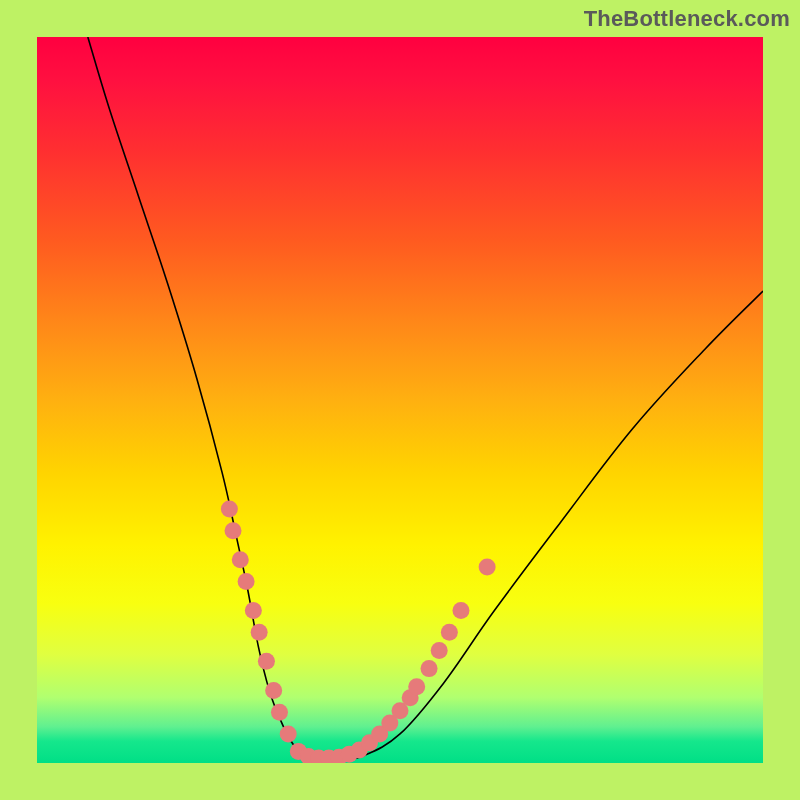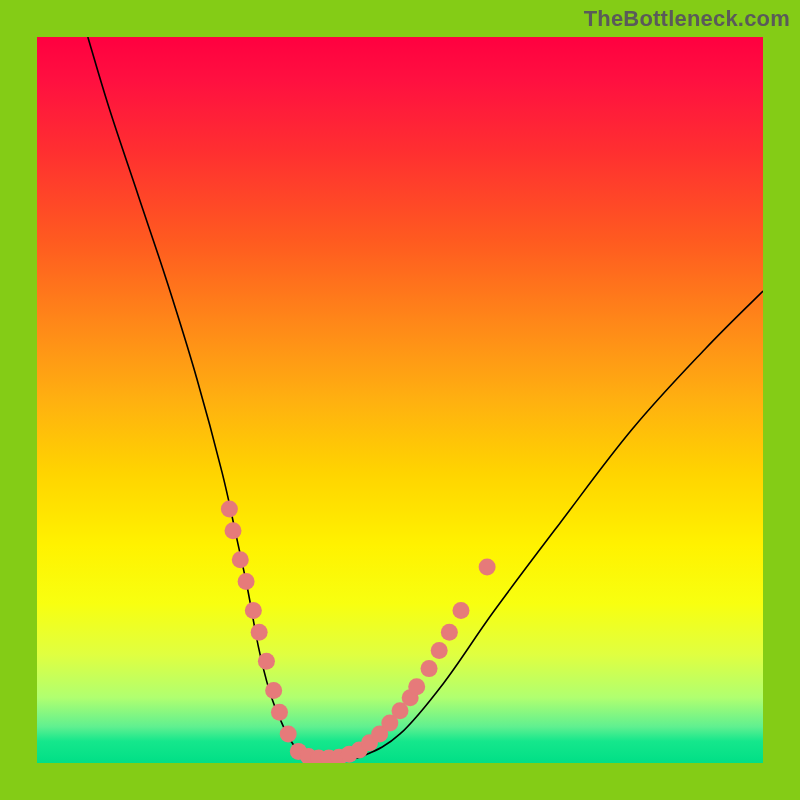--- a/index.html
+++ b/index.html
@@ -1,21 +1,21 @@
 <!DOCTYPE html>
 <html><head>
 <meta charset="utf-8">
 <style>
   * { margin: 0; padding: 0; box-sizing: border-box; }
   html, body { width: 800px; height: 800px; overflow: hidden; background: #000; }
   .stage {
     position: relative;
     width: 800px;
     height: 800px;
-    background: #84cc16;
+    background: #bef264;
   }
   .plot-area {
     position: absolute;
     left: 37px;
     top: 37px;
     width: 726px;
     height: 726px;
     overflow: hidden;
   }
   .gradient-bg {

